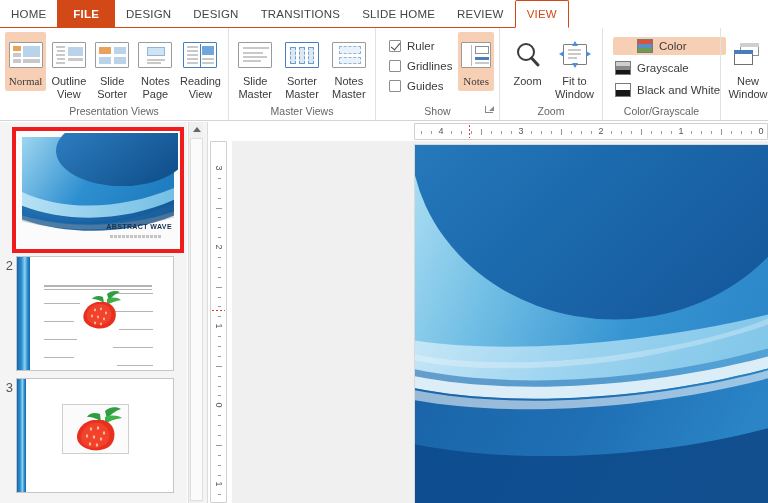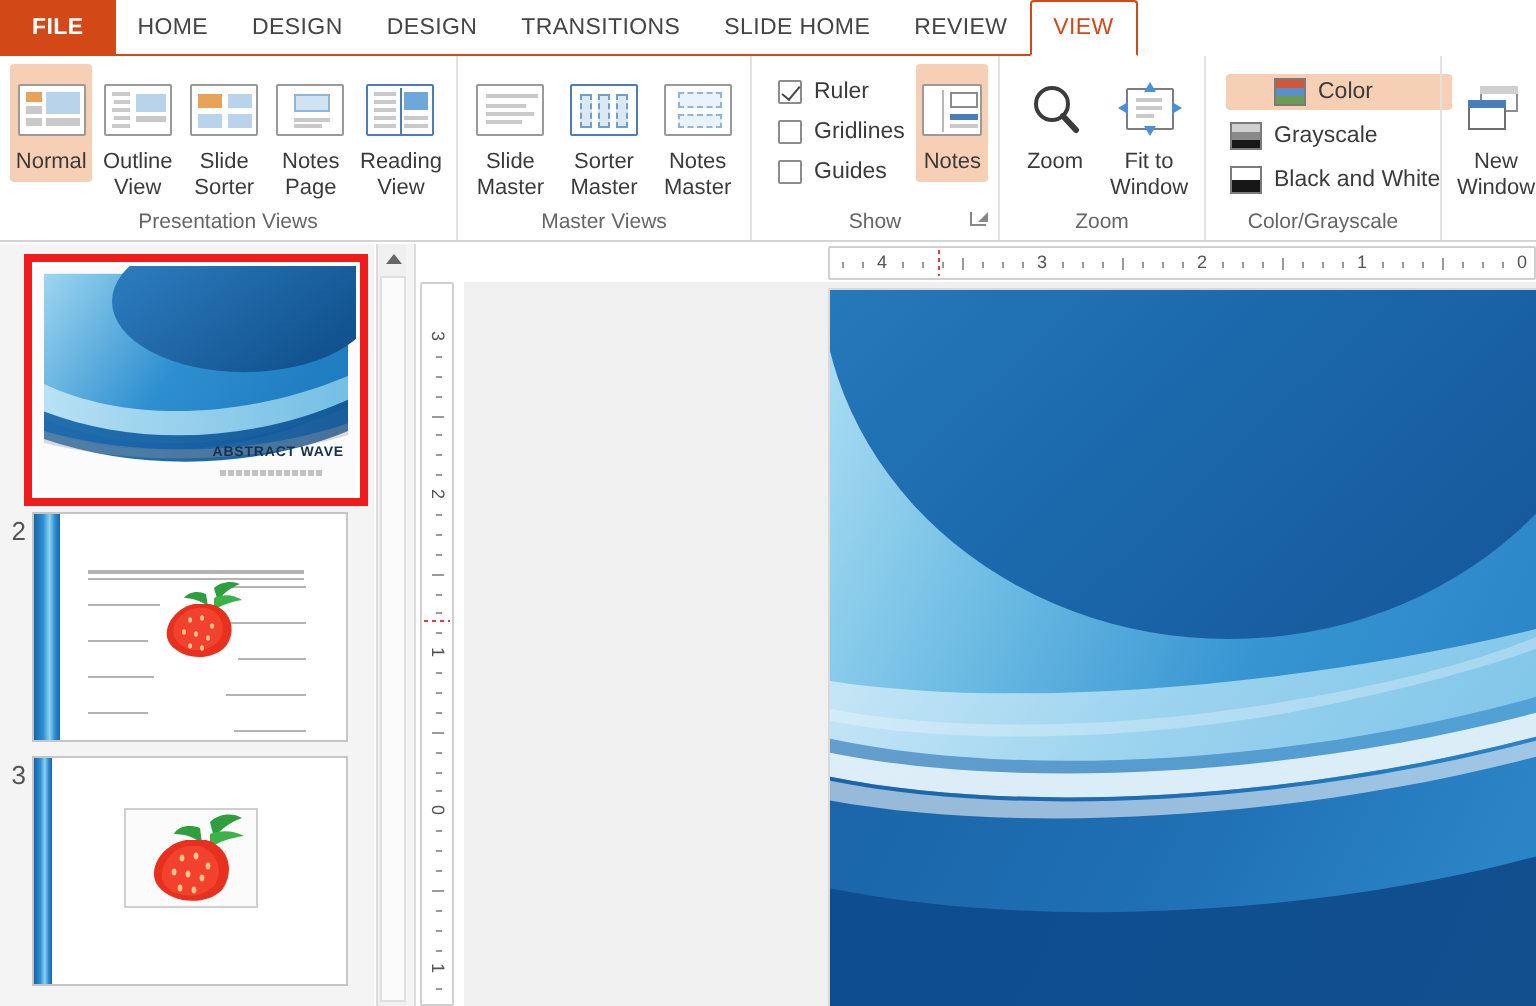--- a/index.html
+++ b/index.html
@@ -66,21 +66,21 @@
     content: ""; position: absolute; right: 0; top: 0;
     width: 0; height: 0;
     border-left: 5px solid transparent; border-bottom: 5px solid #888;
   }
 
   
   .bigbtn {
     width: 52px; display: flex; flex-direction: column; align-items: center;
     padding: 3px 1px 2px 1px; border: 1px solid transparent; border-radius: 2px;
   }
-  .bigbtn.sel { background: #f7cfb4; }
+  .bigbtn.sel { background: #f7cfb4; font-family: Liberation Serif, serif; }
   .bigbtn .ico { height: 38px; display: flex; align-items: center; justify-content: center; }
   .bigbtn .lbl {
     font-size: 11px; color: #3b3b3b; text-align: center; line-height: 12.5px;
     margin-top: 1px; word-break: keep-all;
   }
   .bigbtn.wide { width: 58px; }
 
   
   .icn-frame {
     width: 34px; height: 26px; border: 1px solid #9a9a9a; background: #fff;
@@ -214,22 +214,22 @@
   }
   .bigwave { position: absolute; inset: 0; overflow: hidden; background: #2b85c8; }
 </style>
 </head>
 <body>
 
 <div id="app">
 
   <div class="tabbar">
     <div class="tabs" id="tabs-host">
+        <div class="tab">HOME</div>
         <div class="tab file">FILE</div>
-        <div class="tab">HOME</div>
         <div class="tab">DESIGN</div>
         <div class="tab">DESIGN</div>
         <div class="tab">TRANSITIONS</div>
         <div class="tab">SLIDE HOME</div>
         <div class="tab">REVIEW</div>
         <div class="tab active">VIEW</div>
       </div>
   </div>
 
   <div class="ribbon">

